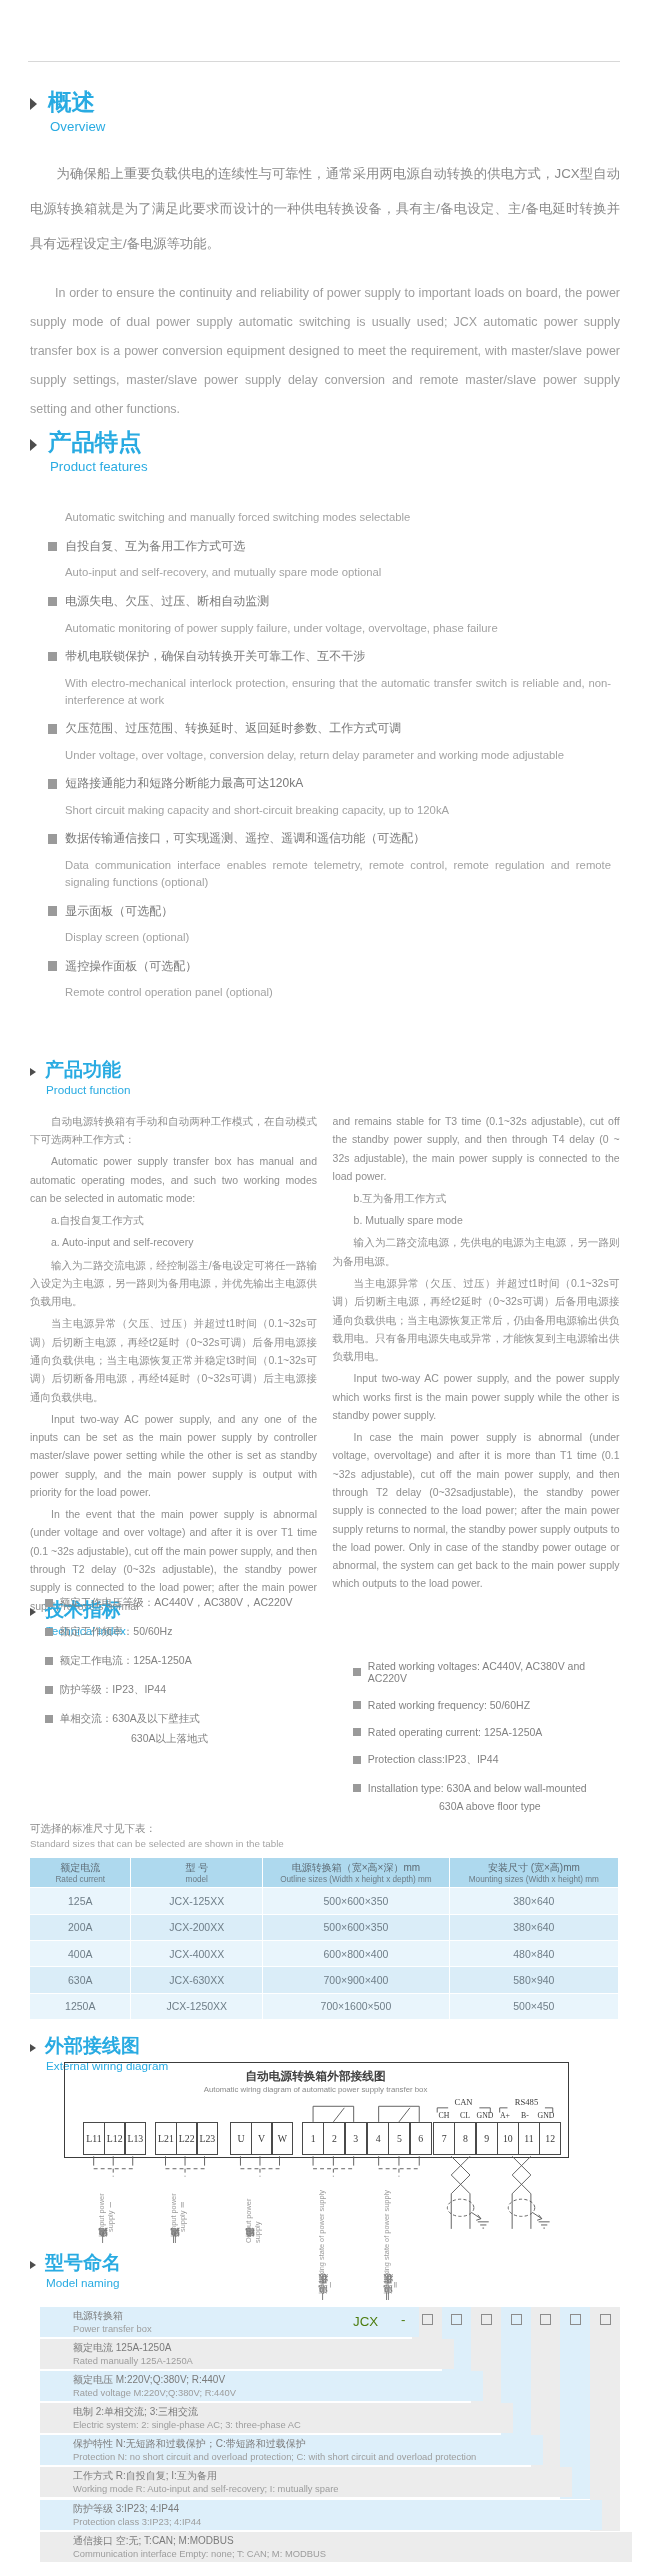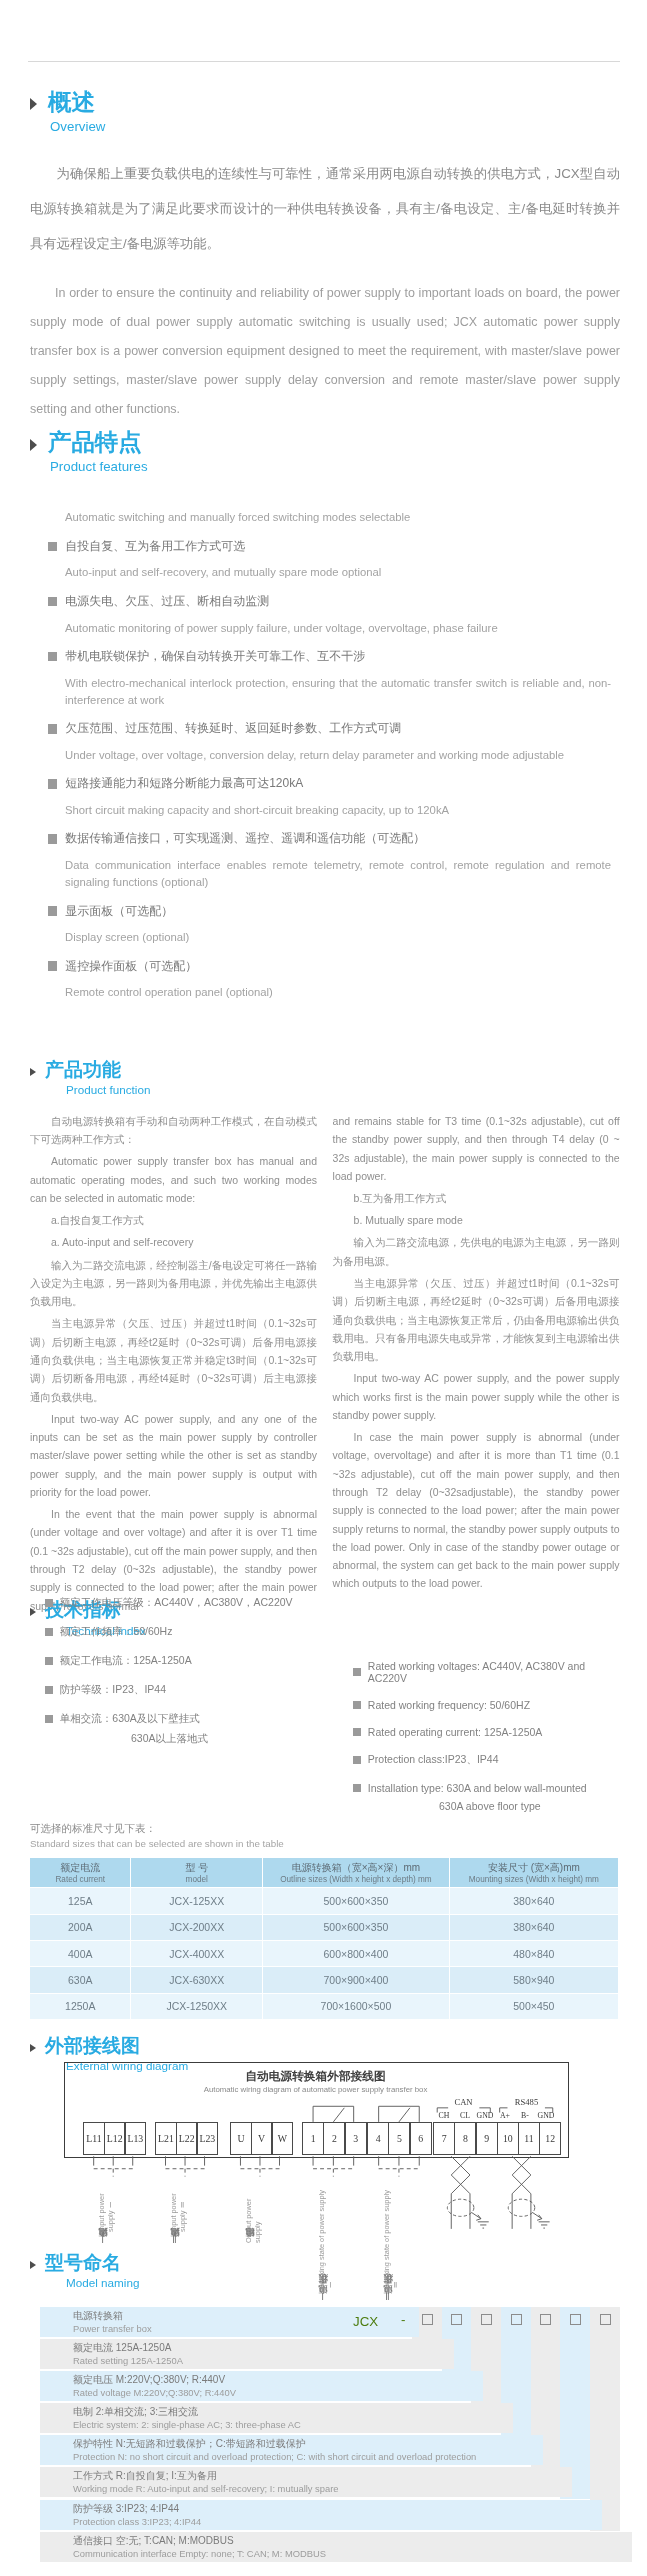--- a/index.html
+++ b/index.html
@@ -10,21 +10,21 @@
   .hdr-model{font-size:36px;font-weight:bold;color:#f08300;letter-spacing:0.8px;}
   .hdr-cn{font-size:16.4px;color:#f08300;font-weight:bold;}
   .hdr-en{font-size:11.7px;color:#f08300;}
   .rule{height:0.8px;background:#d8d8d8;}
   
   .tri{width:0;height:0;border-left:7.8px solid #4d4d4d;border-top:6.2px solid transparent;border-bottom:6.2px solid transparent;}
   .tri-sm{width:0;height:0;border-left:6.2px solid #4d4d4d;border-top:4.7px solid transparent;border-bottom:4.7px solid transparent;}
   .sh-cn-big{font-size:23.4px;font-weight:bold;color:#29abe2;}
   .sh-en-big{font-size:13.3px;color:#29abe2;}
   .sh-cn{font-size:19px;font-weight:bold;color:#29abe2;}
-  .sh-en{font-size:11.7px;color:#29abe2;margin-left:20px;}
+  .sh-en{font-size:11.7px;color:#29abe2;}
   
   .p-cn{font-size:13.3px;line-height:35px;color:#8a8a8a;text-align:justify;text-indent:2em;}
   .p-en{font-size:12.5px;line-height:29px;color:#9e9e9e;text-align:justify;text-indent:2em;}
   
   .fi-cn{font-size:12px;color:#787878;display:flex;align-items:center;}
   .sq{width:9.4px;height:9.4px;background:#9a9a9a;display:inline-block;margin-right:7.8px;flex:0 0 auto;}
   .fi-en{font-size:11.3px;color:#a3a3a3;margin:9.4px 0 11.7px 17px;line-height:17px;width:546px;text-align:justify;}
   
   .cols{display:flex;gap:15.6px;}
   .col{width:287px;}
@@ -394,21 +394,21 @@
   <div class="stripe bg-gray" style="left:531px;top:2307px;height:160px;"></div>
   <div class="stripe bg-blue" style="left:560px;top:2307px;height:192px;"></div>
   <div class="stripe bg-gray" style="left:590px;top:2307px;height:224px;"></div>
 
   <div class="nrow bg-blue" style="top:2307px;width:379px;">
     <span class="n-cn">电源转换箱</span>
       <span class="n-en">Power transfer box</span>
   </div>
   <div class="nrow bg-gray" style="top:2339px;width:414px;">
     <span class="n-cn">额定电流  125A-1250A</span>
-      <span class="n-en">Rated setting  125A-1250A</span>
+      <span class="n-en">Rated manually  125A-1250A</span>
   </div>
   <div class="nrow bg-blue" style="top:2371px;width:443px;">
     <span class="n-cn">额定电压  M:220V;Q:380V; R:440V</span>
       <span class="n-en">Rated voltage  M:220V;Q:380V; R:440V</span>
   </div>
   <div class="nrow bg-gray" style="top:2403px;width:473px;">
     <span class="n-cn">电制  2:单相交流; 3:三相交流</span>
       <span class="n-en">Electric system:  2: single-phase AC; 3: three-phase AC</span>
   </div>
   <div class="nrow bg-blue" style="top:2435px;width:503px;">

